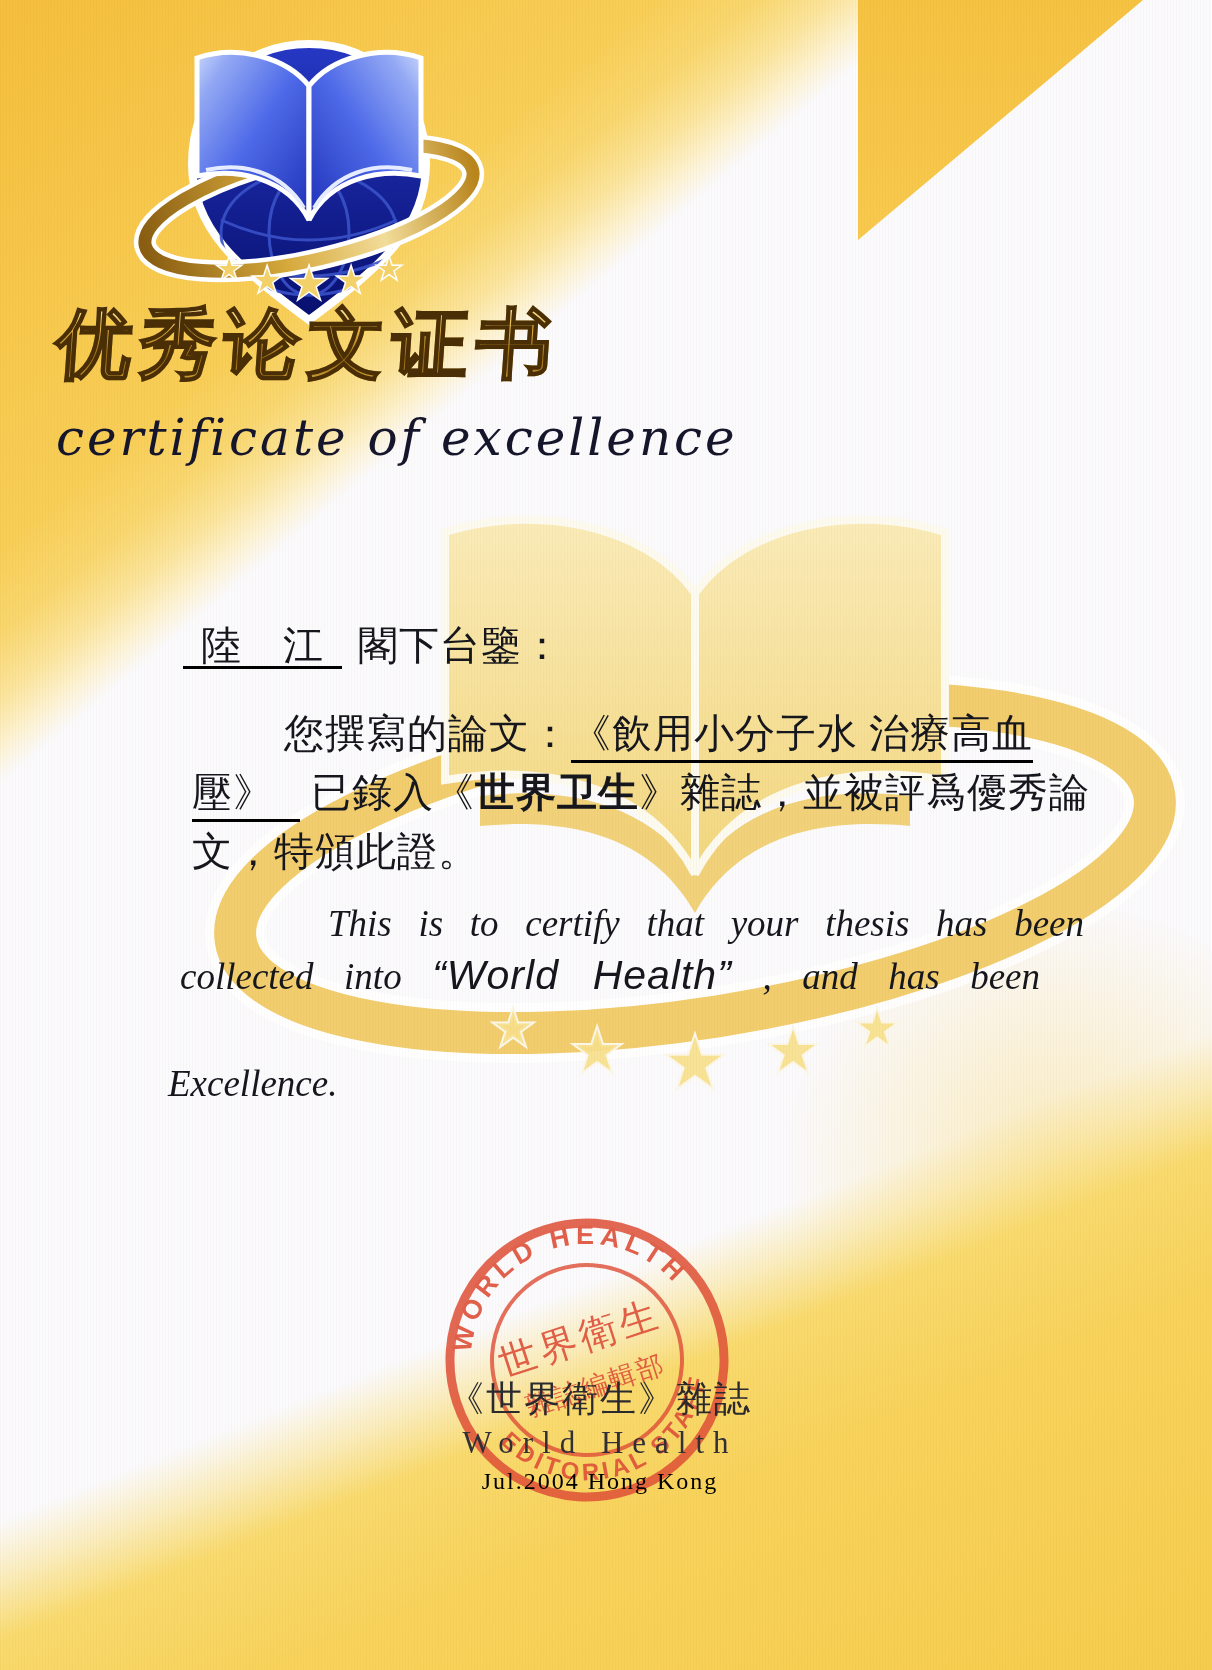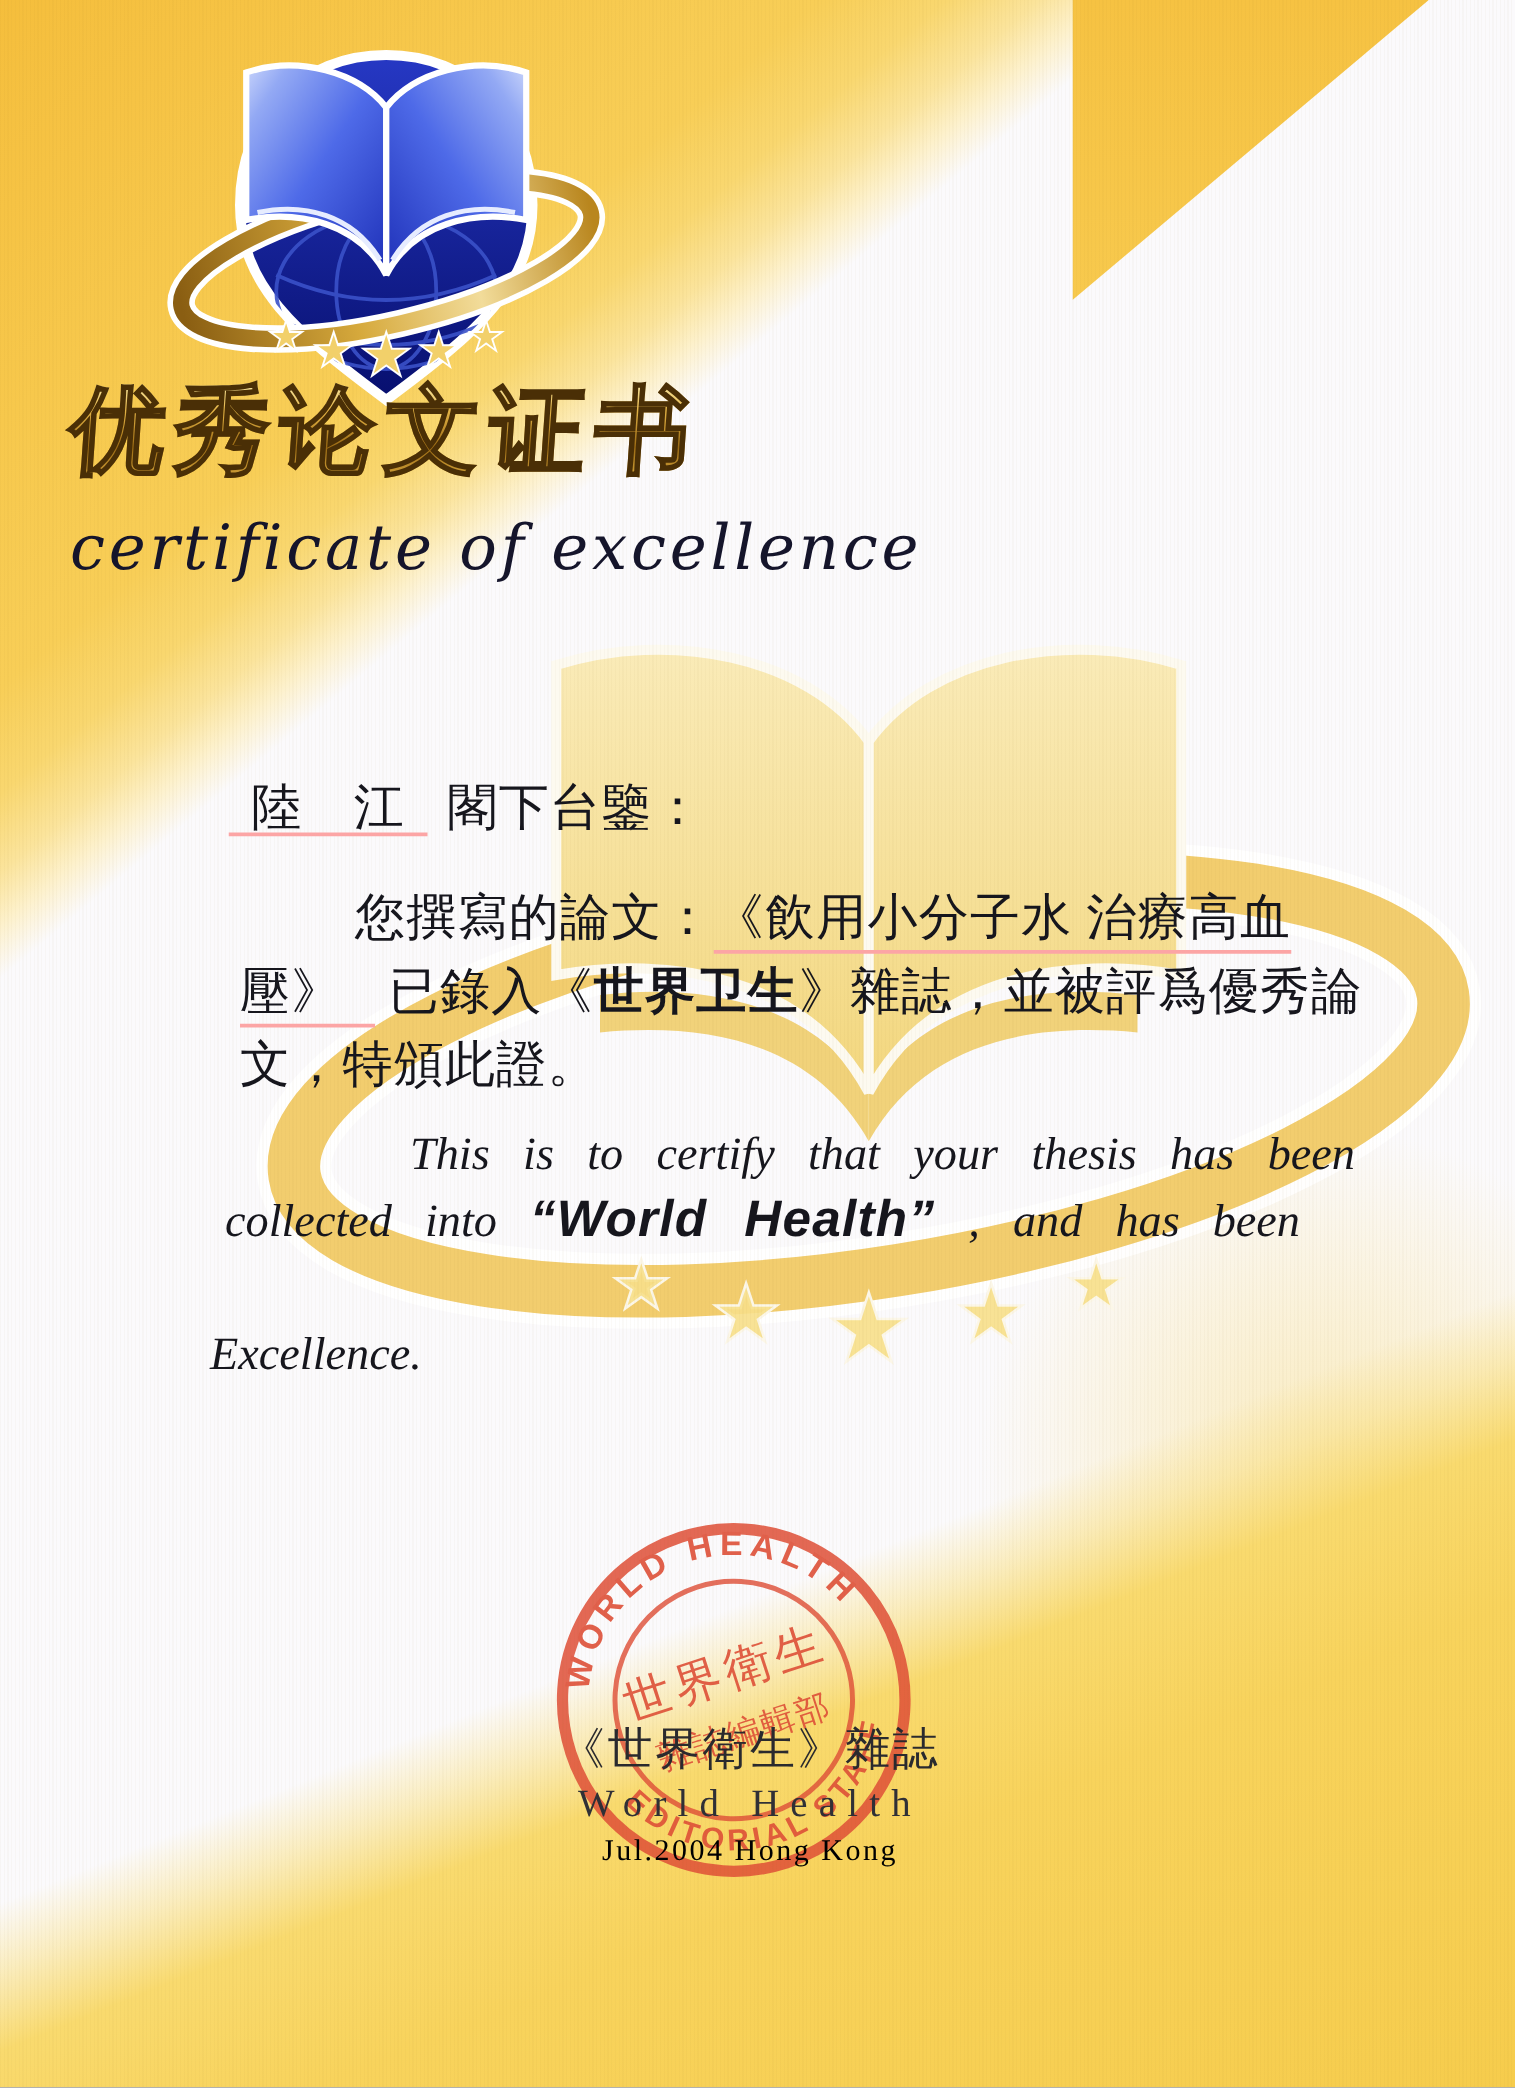--- a/index.html
+++ b/index.html
@@ -29,31 +29,31 @@
   .title-cn{left:56px;top:306px;z-index:10;font-family:"DejaVu Sans",sans-serif;
     font-size:76px;font-weight:bold;letter-spacing:8px;line-height:1;white-space:nowrap;
     background:linear-gradient(180deg,#F9E9A6 0%,#E2B245 30%,#9A6A14 68%,#D2A23A 100%);
     -webkit-background-clip:text;background-clip:text;color:transparent;
     -webkit-text-stroke:2px #4A2F06;transform:skewX(-4deg);}
   .title-en{left:56px;top:408px;z-index:10;font-family:"DejaVu Serif",serif;font-style:italic;
     font-size:50px;letter-spacing:3px;color:#15152B;line-height:1.2;white-space:nowrap;}
 
   
   .zh{z-index:10;font-size:40px;color:#16161D;line-height:1;white-space:nowrap;letter-spacing:1px;}
-  .ul{border-bottom:3px solid #fca5a5;padding-bottom:4px;}
+  .ul{border-bottom:3px solid #000000;padding-bottom:4px;}
   .name{padding:0 18px;display:inline-block;}
   .suffix{margin-left:16px;}
   .bold-cjk{font-weight:bold;}
 
   
   .en{z-index:10;font-family:"Liberation Serif","DejaVu Serif",serif;font-style:italic;
     font-size:37px;color:#16161D;line-height:1.15;
     text-align:justify;-moz-text-align-last:justify;text-align-last:justify;}
   .en.last{text-align:left;text-align-last:left;}
-  .wh{font-family:"Liberation Sans","DejaVu Sans",sans-serif;font-weight:bold;font-size:41px;
+  .wh{font-family:"Liberation Sans","DejaVu Sans",sans-serif;font-weight:normal;font-size:41px;
     letter-spacing:1px;}
 
   
   .watermark{left:195px;top:478px;width:1000px;height:660px;z-index:2;}
   .stamp{left:437px;top:1210px;width:300px;height:300px;z-index:6;opacity:.9;}
   .footer{left:320px;top:1380px;width:560px;z-index:10;text-align:center;color:#2A2A2E;}
   .footer .f-cn{font-size:36px;letter-spacing:2px;line-height:1.1;}
   .footer .f-en{font-size:31px;letter-spacing:9px;margin-top:6px;line-height:1.1;color:#303036;}
   .footer .f-date{font-size:24px;letter-spacing:2px;margin-top:8px;line-height:1.1;color:#000000;}
 </style>

